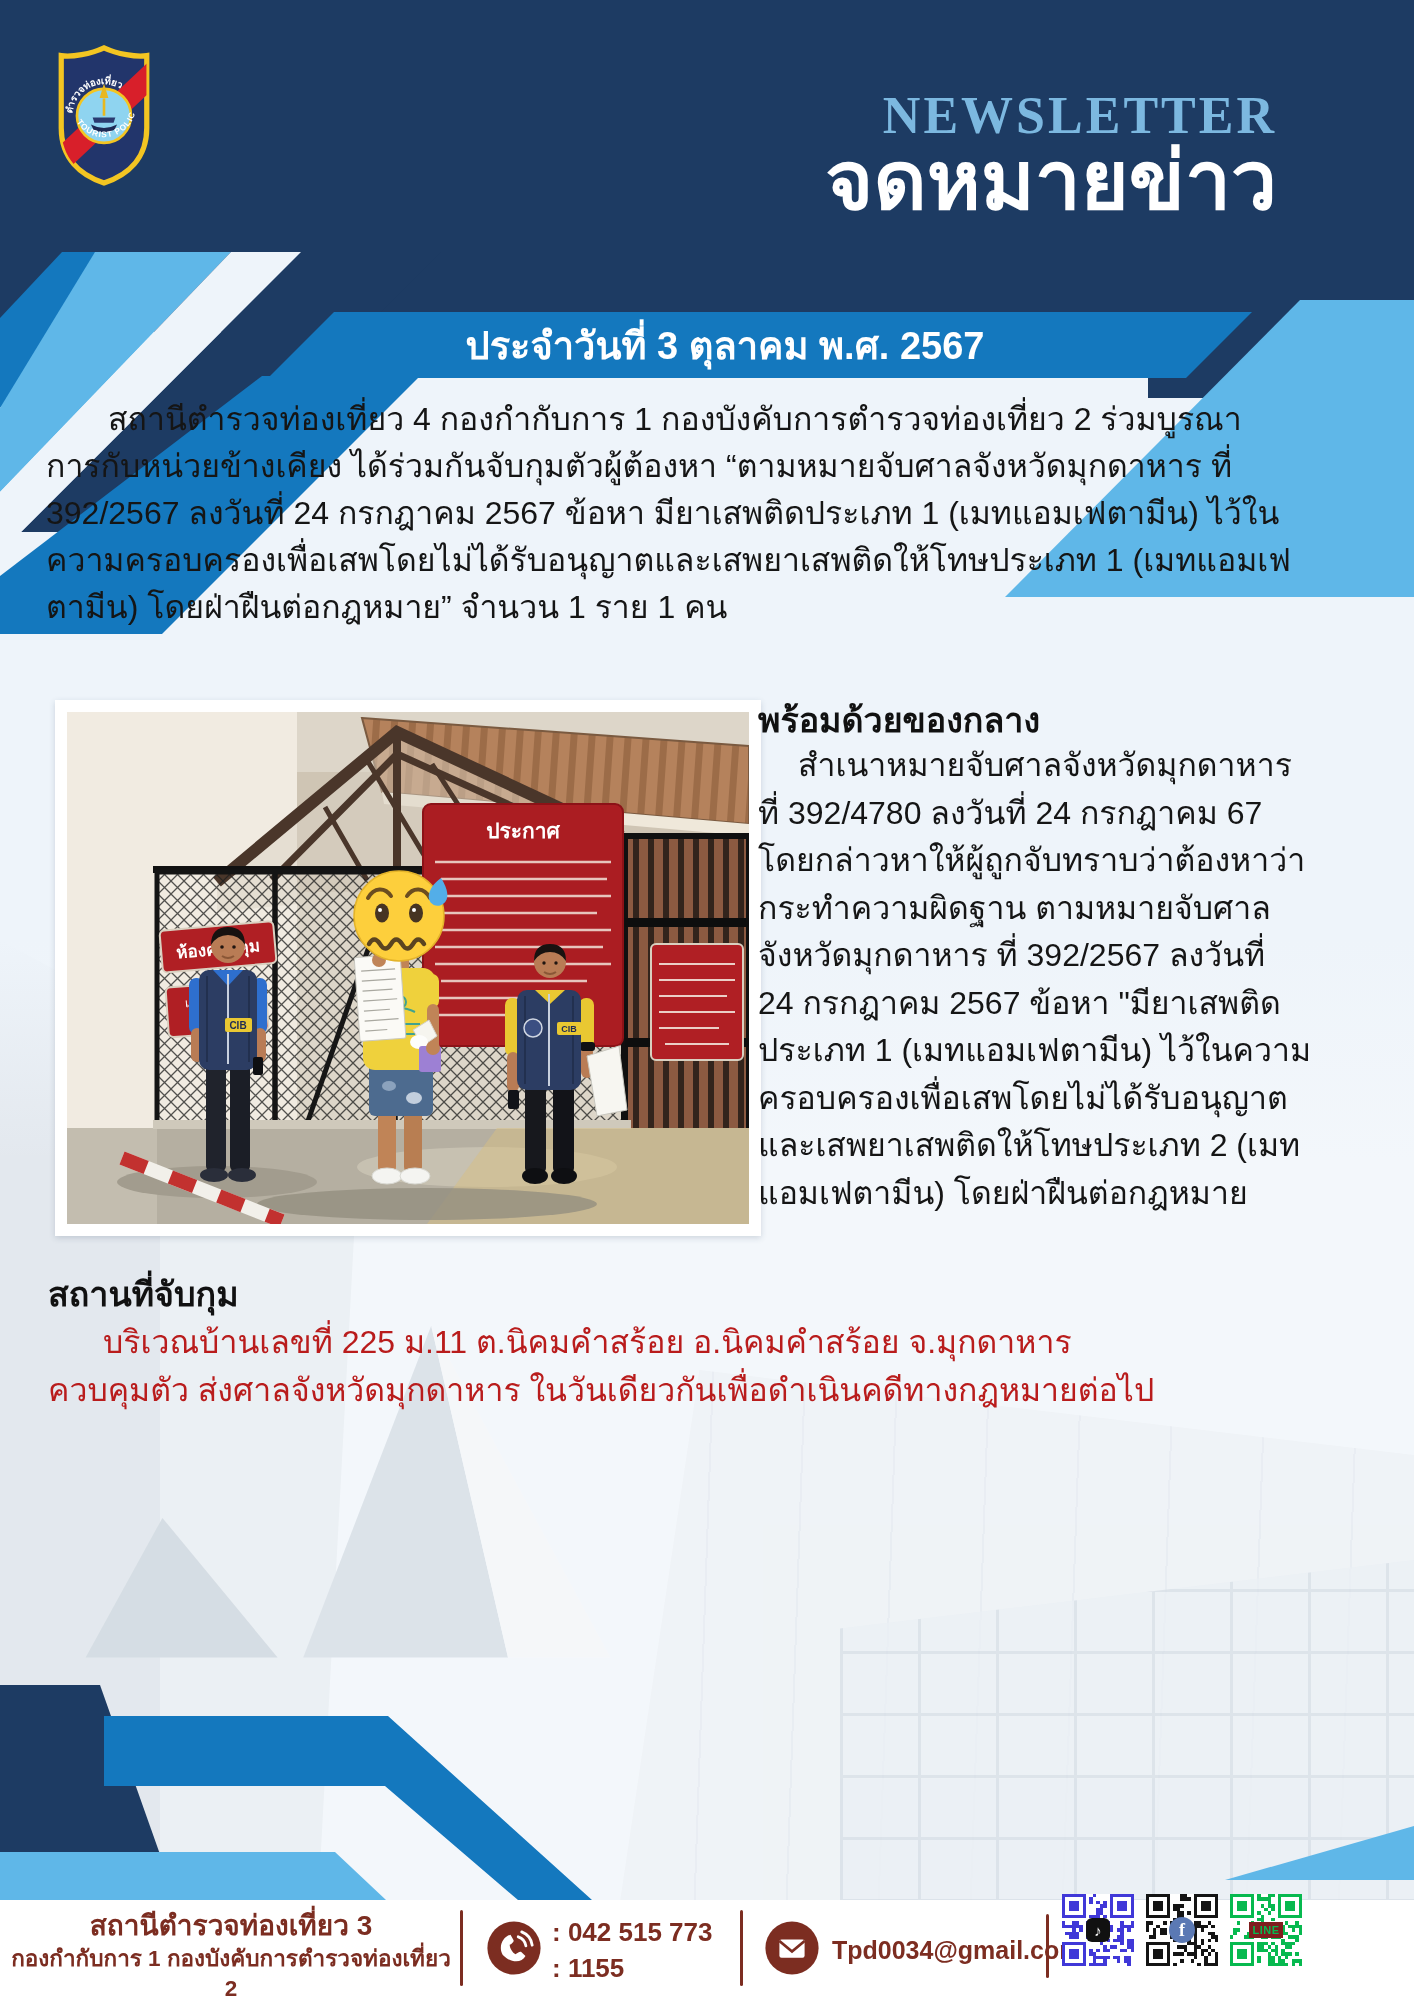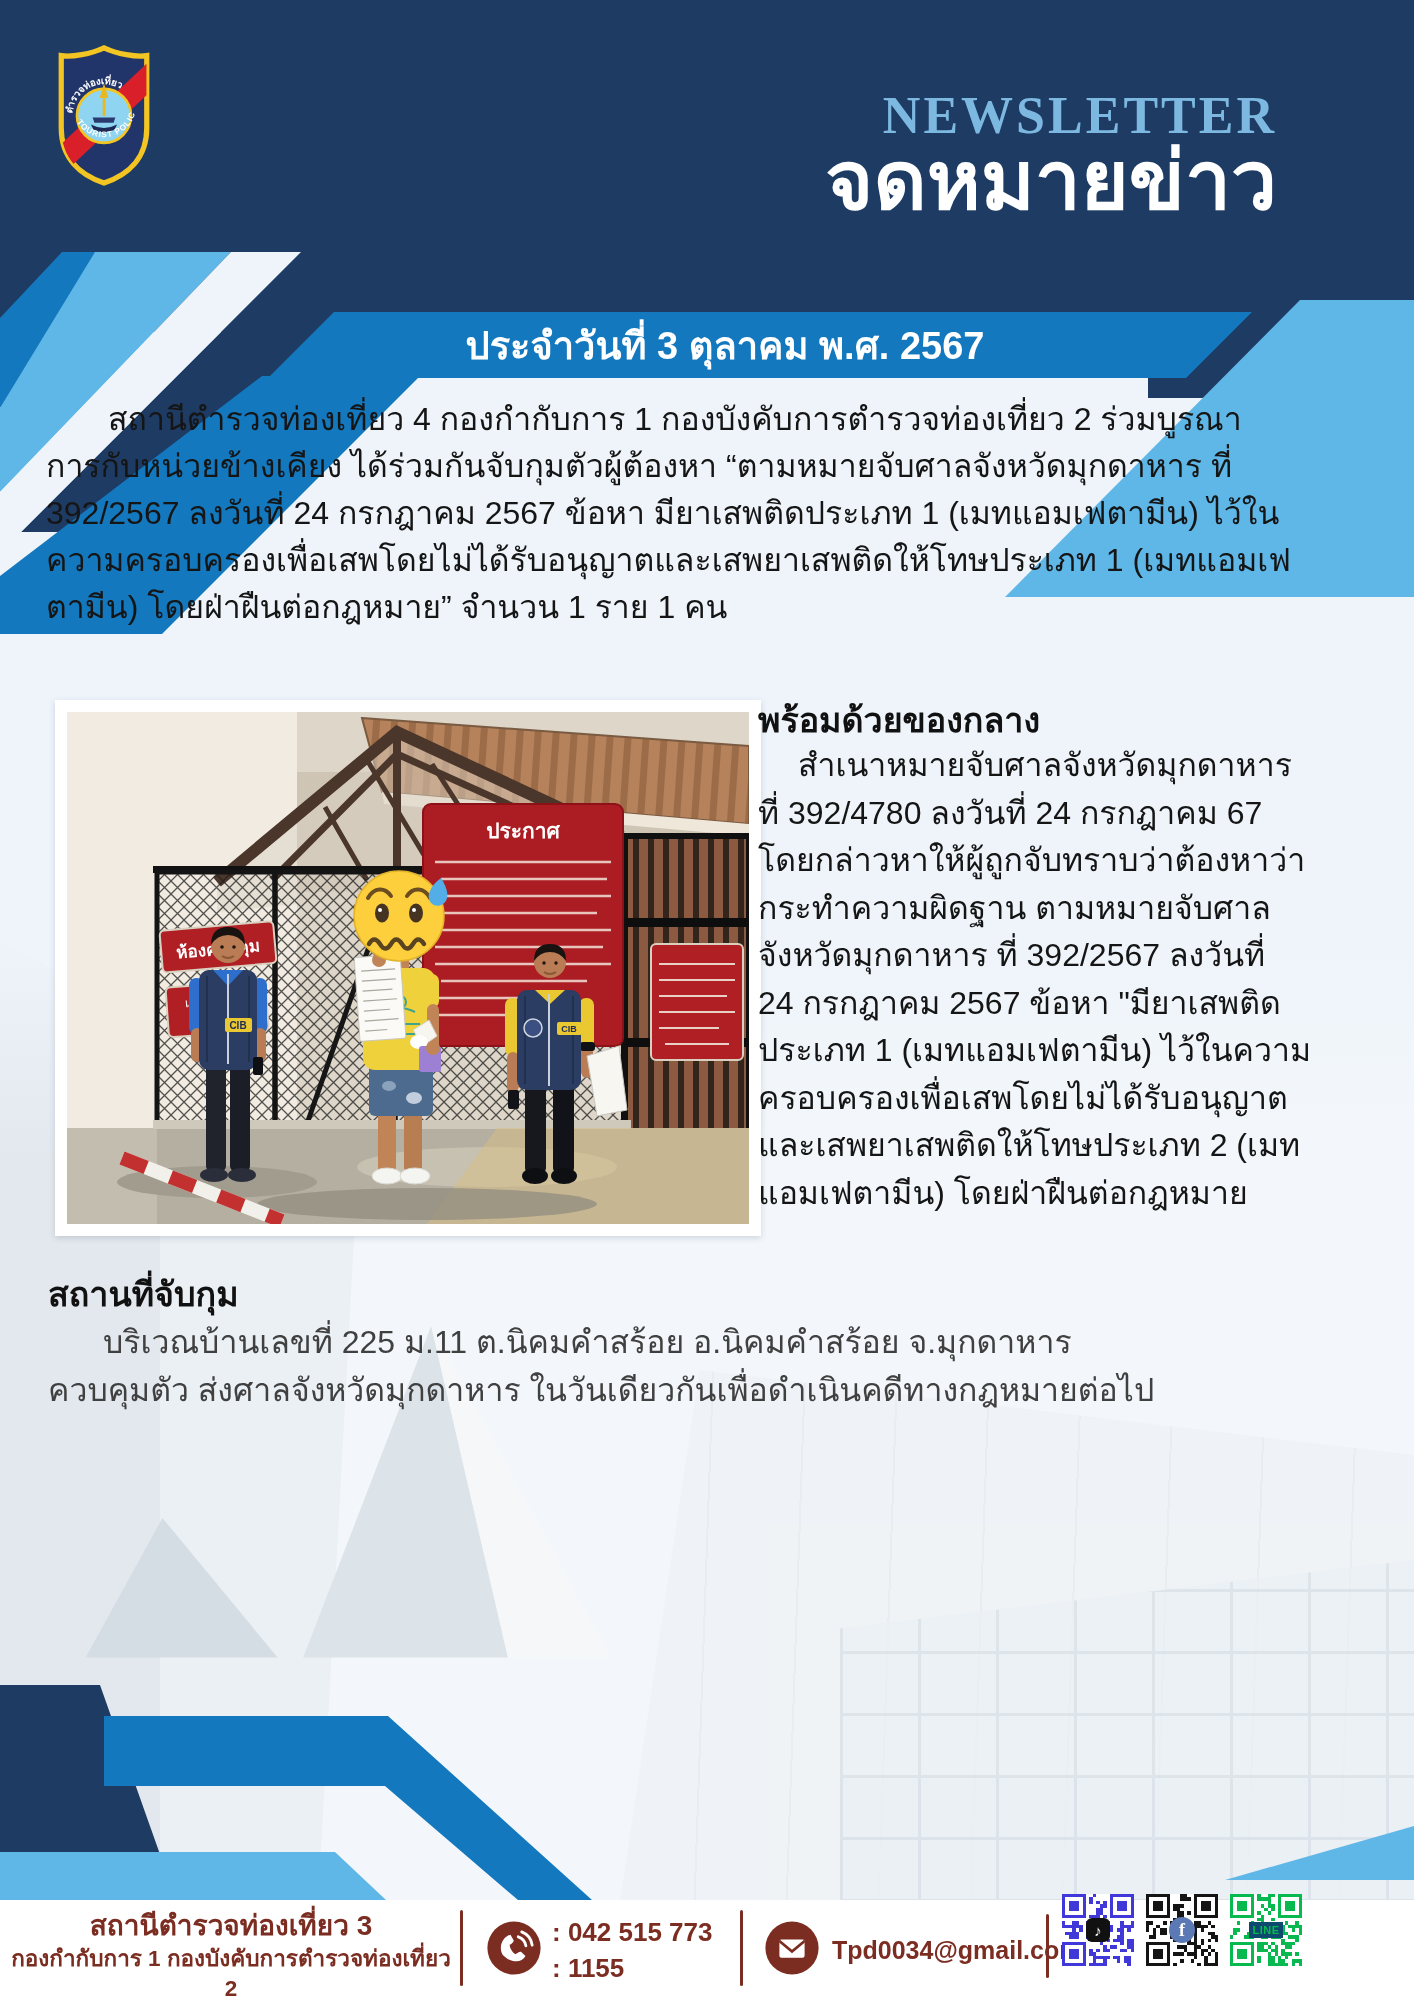--- a/index.html
+++ b/index.html
@@ -51,21 +51,21 @@
 
   
   .bodytext{color:#151515;font-size:32px;line-height:47px;}
   #intro{left:46px;top:396px;width:1330px;}
   #intro .ln0{text-indent:62px;}
   #evidence{left:758px;top:698px;width:612px;}
   #evidence h3, #location h3{margin:0;font-size:34px;font-weight:800;color:#111;line-height:44px;}
   #evidence .lines{font-size:32px;line-height:47.5px;color:#151515;}
   #evidence .ln0{text-indent:40px;}
   #location{left:48px;top:1272px;width:1320px;}
-  #location .lines{font-size:32px;line-height:48px;color:#404040;margin-top:2px;}
+  #location .lines{font-size:32px;line-height:48px;color:#b91c1c;margin-top:2px;}
   #location .ln0{text-indent:55px;}
 
   
   #photo-frame{left:55px;top:700px;width:706px;height:536px;background:#ffffff;
     box-shadow:0 2px 6px rgba(40,60,90,.18);padding:12px;box-sizing:border-box;}
   #photo-frame svg{display:block;width:682px;height:512px;}
 
   
   #deco-bottom{position:absolute;left:0;top:1600px;width:1414px;height:310px;pointer-events:none;}
   .bnavy{background:#1d3b63;clip-path:polygon(0 85px,100px 85px,162px 260px,0 260px);}
@@ -82,21 +82,21 @@
   .fdiv{position:absolute;width:3px;background:#7c2d21;border-radius:2px;}
   .cicon{position:absolute;width:56px;height:56px;}
   #phone-text{left:552px;top:1914px;font-size:26px;font-weight:600;line-height:36px;}
   #email-text{left:832px;top:1936px;font-size:25px;font-weight:600;}
   .qr{position:absolute;top:1894px;width:72px;height:72px;background:#fff;}
   .qr-center{position:absolute;left:50%;top:50%;transform:translate(-50%,-50%);
     display:flex;align-items:center;justify-content:center;}
   #qr-tiktok-center{width:24px;height:24px;background:#111;border-radius:6px;color:#fff;font-size:15px;}
   #qr-facebook-center{width:26px;height:26px;background:#5b79b4;border-radius:50%;color:#fff;
     font-family:"Liberation Serif","DejaVu Serif",serif;font-weight:700;font-size:18px;}
-  #qr-line-center{width:34px;height:16px;background:#0c4a6e;color:#07b94f;font-weight:800;font-size:11px;letter-spacing:.5px;}
+  #qr-line-center{width:34px;height:16px;background:#7f1d1d;color:#07b94f;font-weight:800;font-size:11px;letter-spacing:.5px;}
 </style>
 </head>
 <body>
 
 <div id="page">
 
   <div id="bg-building">
     <div class="shp facet1 seams"></div>
     <div class="shp facet2 seams"></div>
     <div class="shp tri1"></div>

